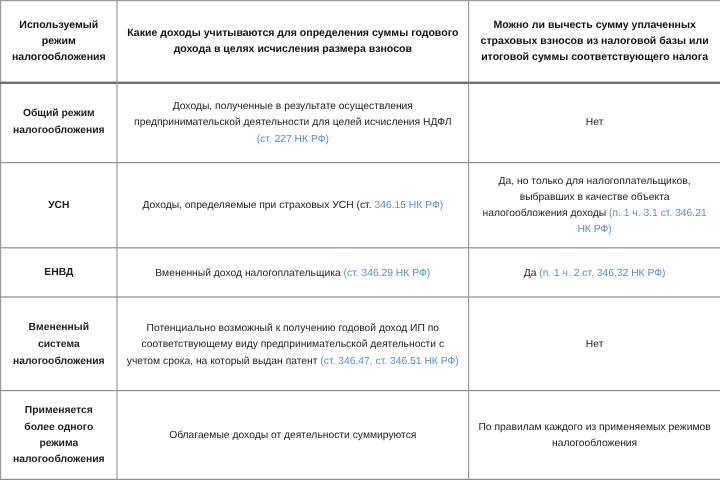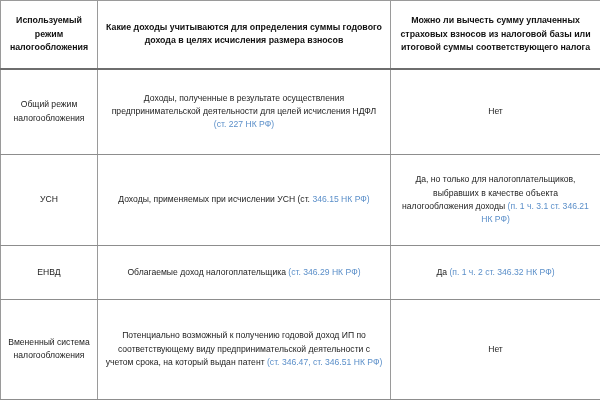--- a/index.html
+++ b/index.html
@@ -49,20 +49,21 @@
     border-bottom: 2px solid #6e6e6e;
     padding: 6px 8px;
   }
 
   .tax-table thead th.h1 { padding-left: 5px; padding-right: 5px; }
 
   .tax-table tbody td.regime {
     font-size: 8.6px;
     line-height: 1.6;
     color: #1d1d1d;
+    font-weight: bold;
   }
 
   .tax-table tbody tr td {
     border-top: 1px solid #8d8d8d;
     border-bottom: 1px solid #8d8d8d;
   }
 
   .ref {
     color: #5b8fc9;
     margin-top: 12px;
@@ -96,31 +97,36 @@
 
     <tr class="row-1">
       <td class="regime">Общий режим налогообложения</td>
       <td class="income"><span>Доходы, полученные в результате осуществления предпринимательской деятельности для целей исчисления НДФЛ </span><span class="ref">(ст. 227 НК РФ)</span></td>
       <td class="deduction"><span>Нет</span><span class="ref"></span></td>
     </tr>
 
 
     <tr class="row-3">
       <td class="regime">УСН</td>
-      <td class="income"><span>Доходы, применяемых при исчислении УСН (ст. </span><span class="ref">346.15 НК РФ)</span></td>
+      <td class="income"><span>Доходы, определяемые при страховых УСН (ст. </span><span class="ref">346.15 НК РФ)</span></td>
       <td class="deduction"><span>Да, но только для налогоплательщиков, выбравших в качестве объекта налогообложения доходы </span><span class="ref">(п. 1 ч. 3.1 ст. 346.21 НК РФ)</span></td>
     </tr>
 
     <tr class="row-4">
       <td class="regime">ЕНВД</td>
-      <td class="income"><span>Облагаемые доход налогоплательщика </span><span class="ref">(ст. 346.29 НК РФ)</span></td>
+      <td class="income"><span>Вмененный доход налогоплательщика </span><span class="ref">(ст. 346.29 НК РФ)</span></td>
       <td class="deduction"><span>Да </span><span class="ref">(п. 1 ч. 2 ст. 346.32 НК РФ)</span></td>
     </tr>
 
     <tr class="row-5">
       <td class="regime">Вмененный система налогообложения</td>
       <td class="income"><span>Потенциально возможный к получению годовой доход ИП по соответствующему виду предпринимательской деятельности с учетом срока, на который выдан патент </span><span class="ref">(ст. 346.47, ст. 346.51 НК РФ)</span></td>
       <td class="deduction"><span>Нет</span><span class="ref"></span></td>
     </tr>
 
+    <tr class="row-6">
+      <td class="regime">Применяется более одного режима налогообложения</td>
+      <td class="income"><span>Облагаемые доходы от деятельности суммируются</span><span class="ref"></span></td>
+      <td class="deduction"><span>По правилам каждого из применяемых режимов налогообложения</span><span class="ref"></span></td>
+    </tr>
 
   </tbody>
 </table>
 
 </body></html>

